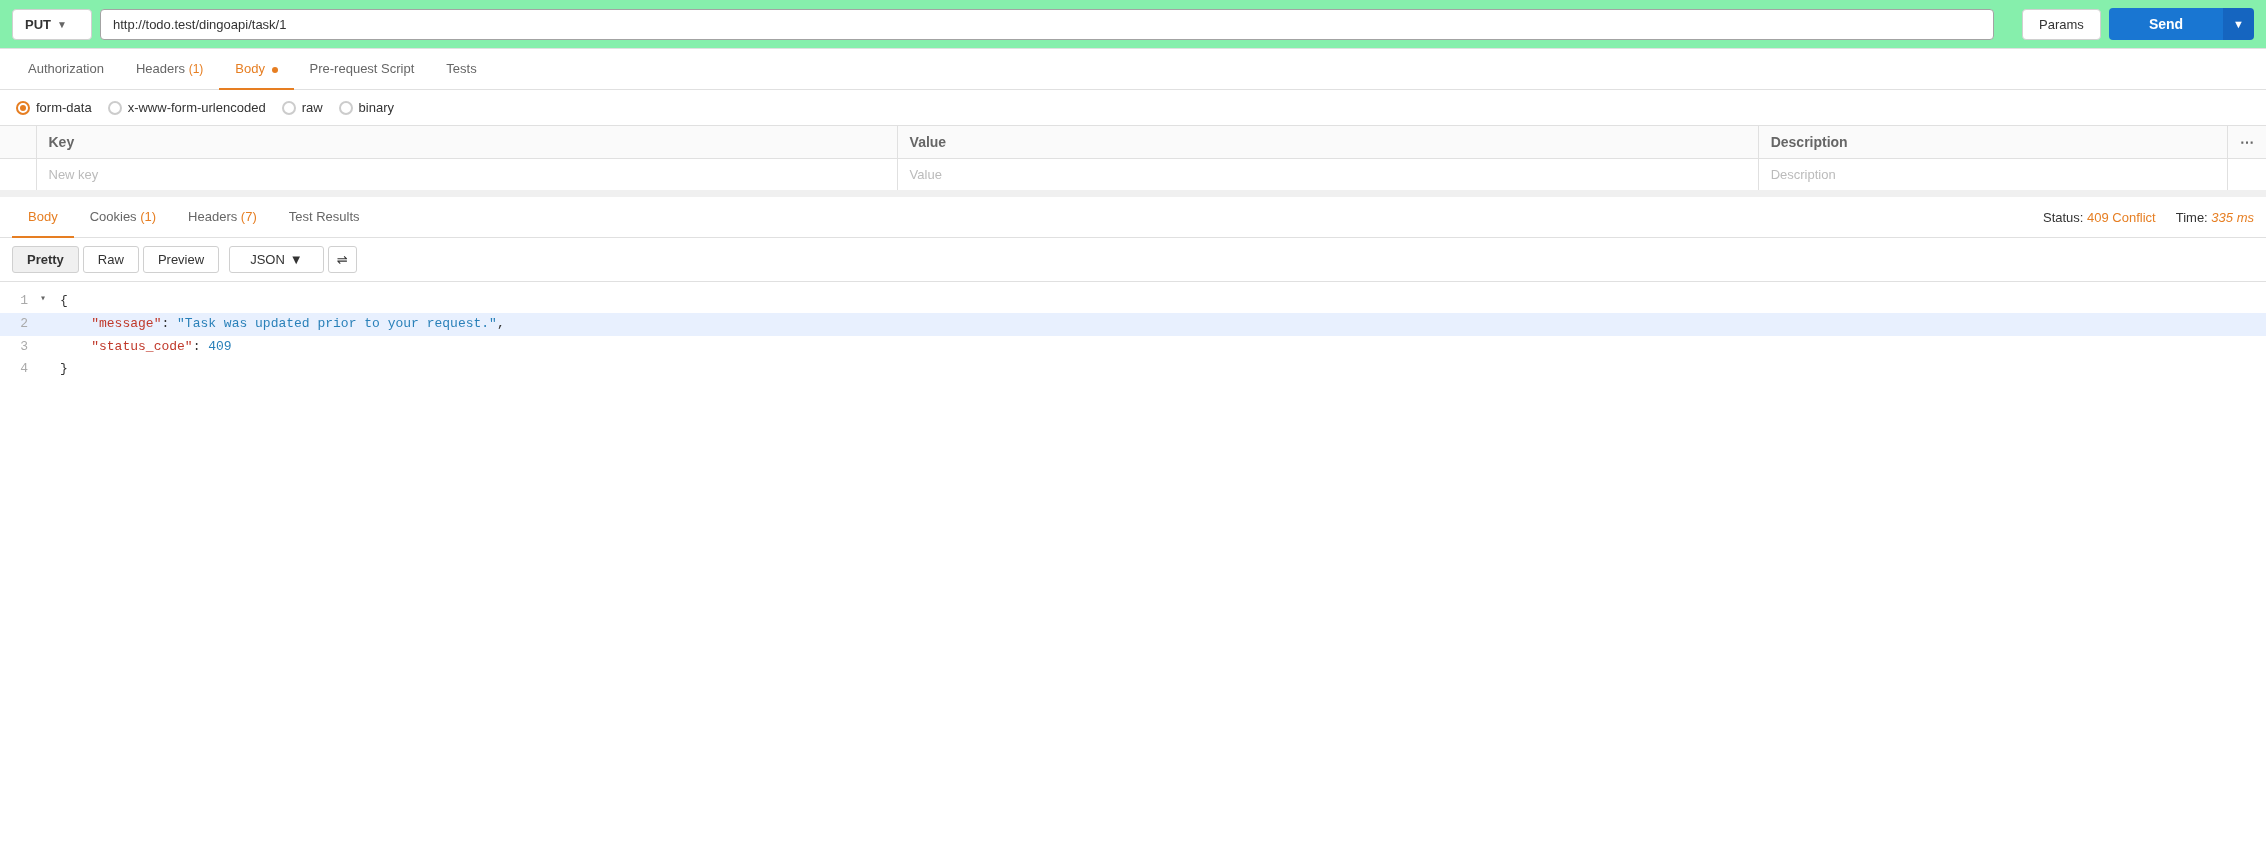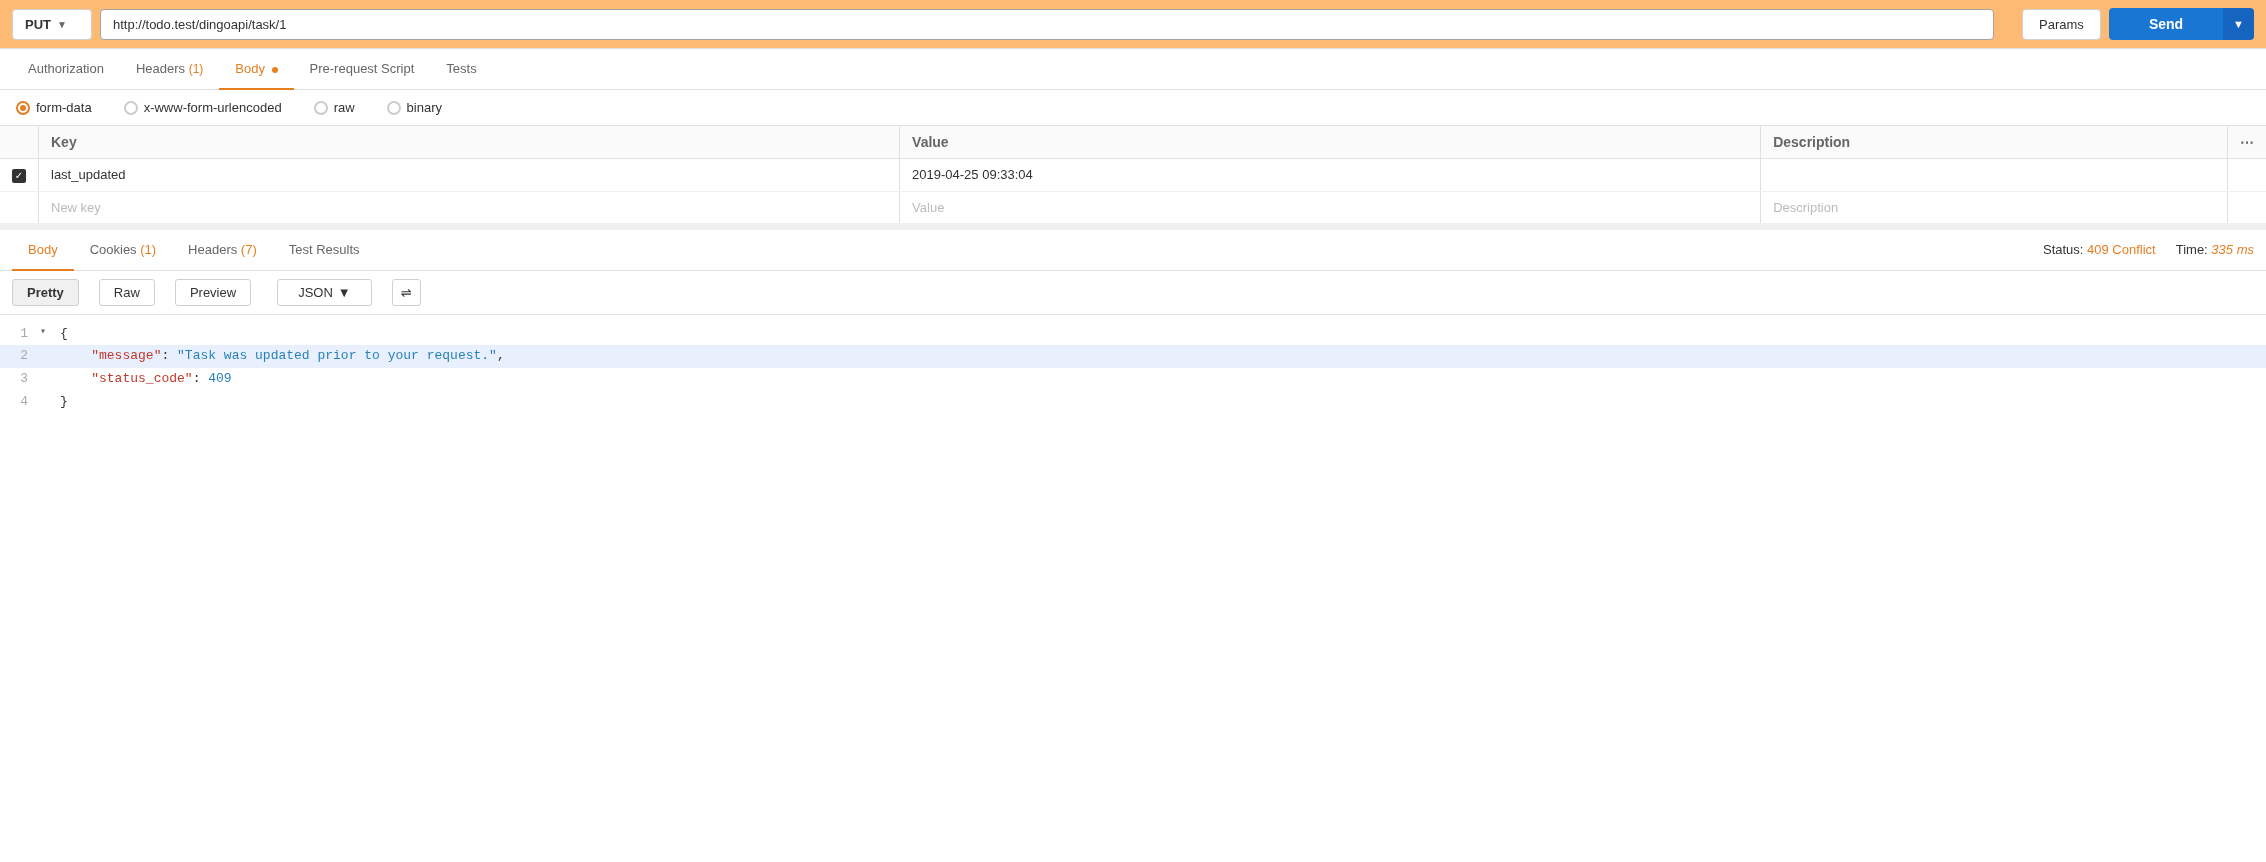--- a/index.html
+++ b/index.html
@@ -8,21 +8,21 @@
       font-size: 13px;
       background: #fff;
       color: #333;
     }
 
     
     .url-bar {
       display: flex;
       align-items: center;
       padding: 8px 12px;
-      background: #fdba74;
+      background: #86efac;
       border-bottom: 1px solid #e0e0e0;
       gap: 8px;
     }
     .method-btn {
       display: flex;
       align-items: center;
       gap: 6px;
       background: #fff;
       border: 1px solid #d0d0d0;
       border-radius: 4px;
@@ -112,21 +112,21 @@
       background: #e67e22;
       border-radius: 50%;
       margin-left: 3px;
       vertical-align: middle;
     }
 
     
     .body-type-bar {
       display: flex;
       align-items: flex-end;
-      gap: 32px;
+      gap: 16px;
       padding: 10px 16px;
       border-bottom: 1px solid #e0e0e0;
       background: #fff;
     }
     .radio-label {
       display: flex;
       align-items: center;
       gap: 6px;
       cursor: pointer;
       font-size: 13px;
@@ -242,21 +242,21 @@
       gap: 20px;
       font-size: 13px;
     }
     .status-value { color: #e67e22; font-weight: 500; }
     .time-value { color: #e67e22; font-weight: 500; font-style: italic; }
 
     
     .resp-toolbar {
       display: flex;
       align-items: center;
-      gap: 20px;
+      gap: 4px;
       padding: 8px 12px;
       border-bottom: 1px solid #e0e0e0;
       background: #fff;
     }
     .view-btn {
       background: #fff;
       border: 1px solid #d0d0d0;
       border-radius: 3px;
       padding: 5px 14px;
       font-size: 13px;
@@ -393,29 +393,20 @@
     <tr>
       <th class="checkbox-cell"></th>
       <th class="key-col">Key</th>
       <th class="val-col">Value</th>
       <th class="desc-col">Description</th>
       <th class="col-expand">⋯</th>
     </tr>
   </thead>
   <tbody>
     <tr>
-      <td class="checkbox-cell">
-        <div class="checkbox-box"></div>
-      </td>
-      <td>last_updated</td>
-      <td>2019-04-25 09:33:04</td>
-      <td></td>
-      <td class="col-expand"></td>
-    </tr>
-    <tr>
       <td class="checkbox-cell"></td>
       <td>
         <span class="placeholder-text">New key</span>
       </td>
       <td>
         <span class="placeholder-text">Value</span>
       </td>
       <td>
         <span class="placeholder-text">Description</span>
       </td>

